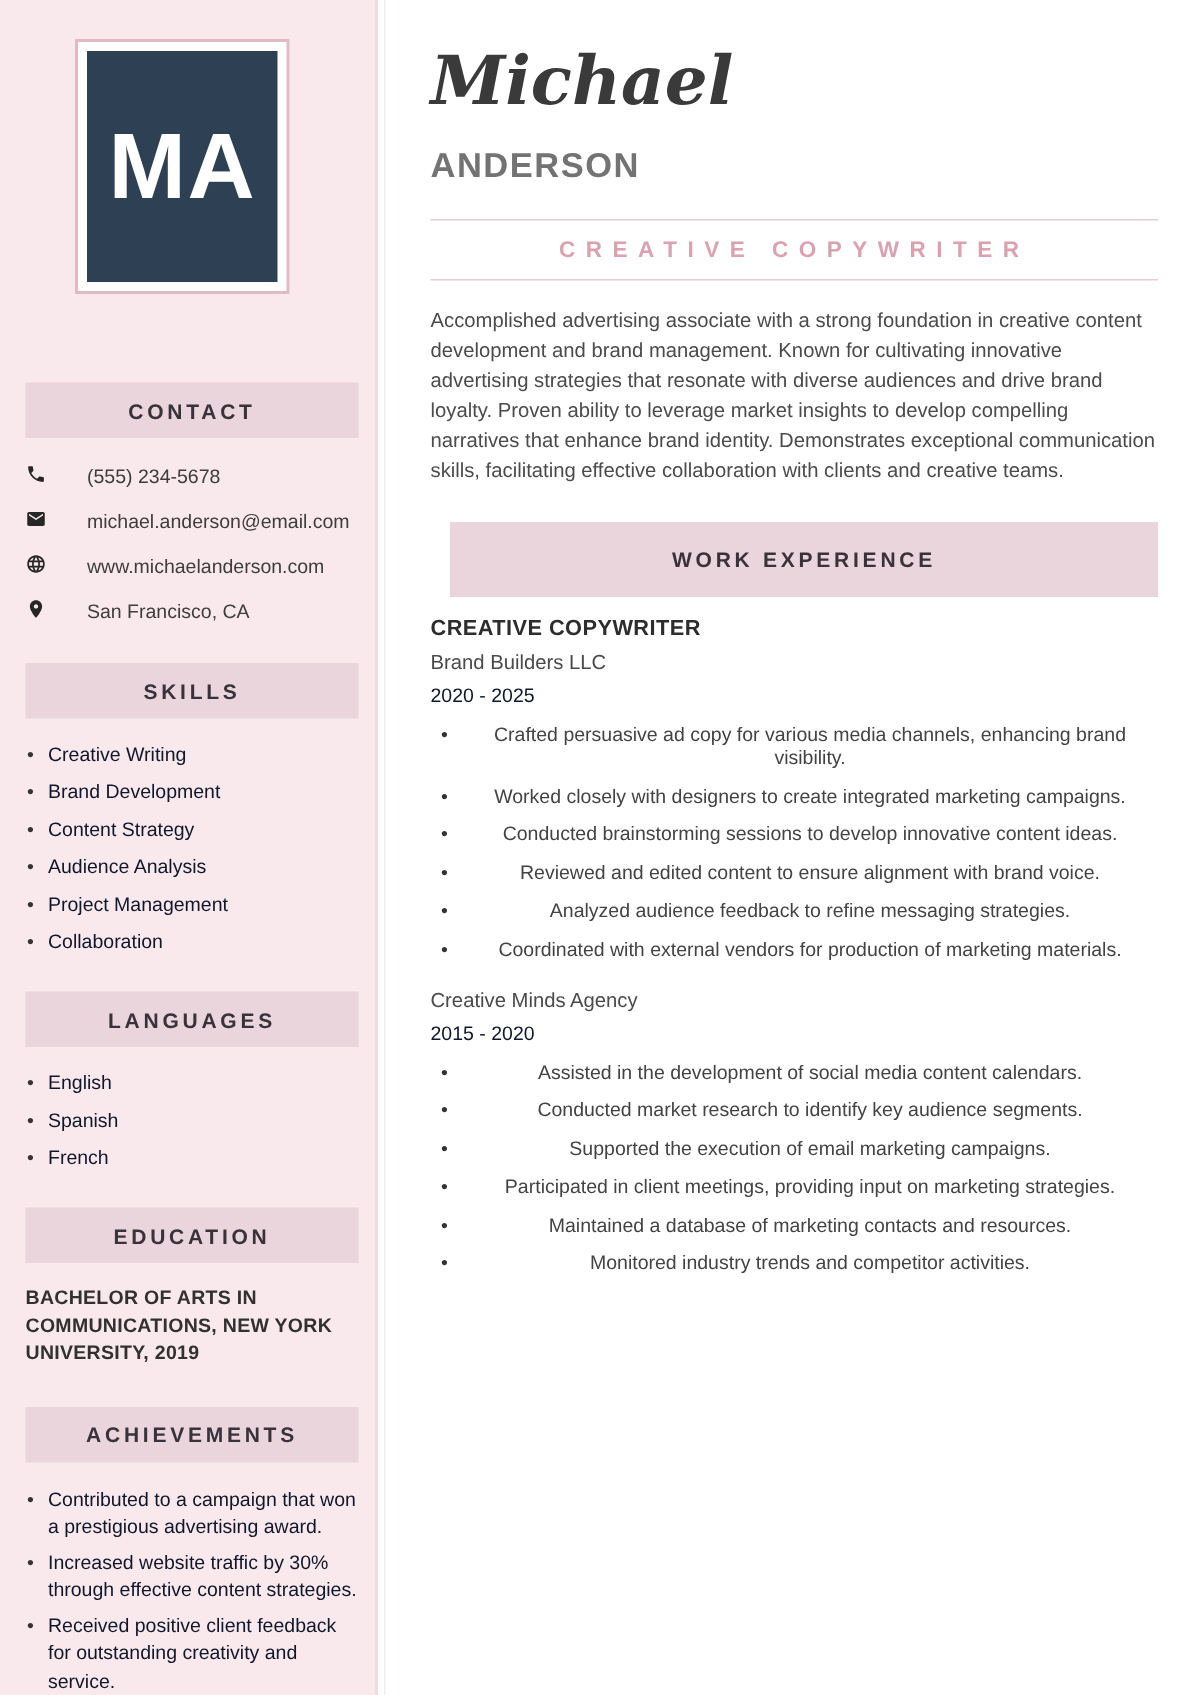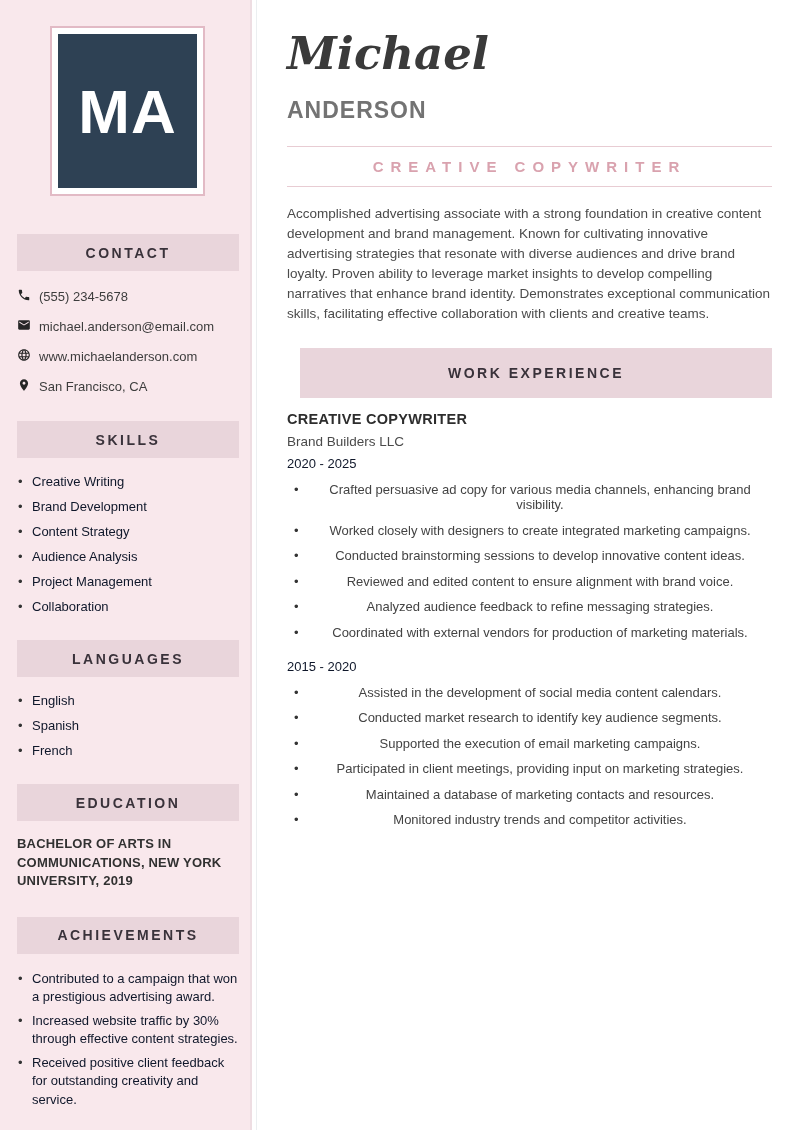--- a/index.html
+++ b/index.html
@@ -18,45 +18,45 @@
     background: #f9e8ec;
     padding-bottom: 20px;
   }
   .divider {
     width: 7px; flex-shrink: 0;
     background: #ffffff;
     border-left: 2px solid #eedde2;
     border-right: 1px solid #eceff1;
   }
   .monogram-frame {
-    width: 155px; height: 170px;
+    width: 143px; height: 170px;
     margin: 26px 0 0 50px;
     background: #ffffff;
     border: 2px solid #e2bac5;
     padding: 6px;
   }
   .monogram-box {
     width: 100%; height: 100%;
     background: #2e4154;
     color: #ffffff;
     display: flex; align-items: center; justify-content: center;
     font-size: 62px; font-weight: bold; letter-spacing: 1px;
   }
   .side-band {
     margin: 0 11px 0 17px;
     background: #e9d5db;
     height: 37px;
     display: flex; align-items: center; justify-content: center;
     font-weight: bold; font-size: 14px; letter-spacing: 2.5px;
     color: #39323a;
   }
-  .band-gap-contact { margin-top: 38px; }
+  .band-gap-contact { margin-top: 59px; }
   .contact-list { margin: 17px 10px 0 17px; }
   .contact-row {
-    display: flex; align-items: center; gap: 8px;
+    display: flex; align-items: center; gap: 27px;
     margin-bottom: 13px;
     font-size: 13px; color: #3d3d3d;
   }
   .contact-row svg { width: 14px; height: 14px; fill: #262626; flex-shrink: 0; }
   .side-list {
     list-style: none; margin: 16px 10px 0 18px; padding: 0;
   }
   .side-list li {
     position: relative; padding-left: 14px;
     margin-bottom: 10px;
@@ -215,20 +215,21 @@
         <li>Crafted persuasive ad copy for various media channels, enhancing brand visibility.</li>
         <li>Worked closely with designers to create integrated marketing campaigns.</li>
         <li>Conducted brainstorming sessions to develop innovative content ideas.</li>
         <li>Reviewed and edited content to ensure alignment with brand voice.</li>
         <li>Analyzed audience feedback to refine messaging strategies.</li>
         <li>Coordinated with external vendors for production of marketing materials.</li>
       </ul>
   </section>
 
   <section class="job">
+    <div class="job-company">Creative Minds Agency</div>
     <div class="job-dates">2015 - 2020</div>
     <ul class="job-bullets">
         <li>Assisted in the development of social media content calendars.</li>
         <li>Conducted market research to identify key audience segments.</li>
         <li>Supported the execution of email marketing campaigns.</li>
         <li>Participated in client meetings, providing input on marketing strategies.</li>
         <li>Maintained a database of marketing contacts and resources.</li>
         <li>Monitored industry trends and competitor activities.</li>
       </ul>
   </section>

